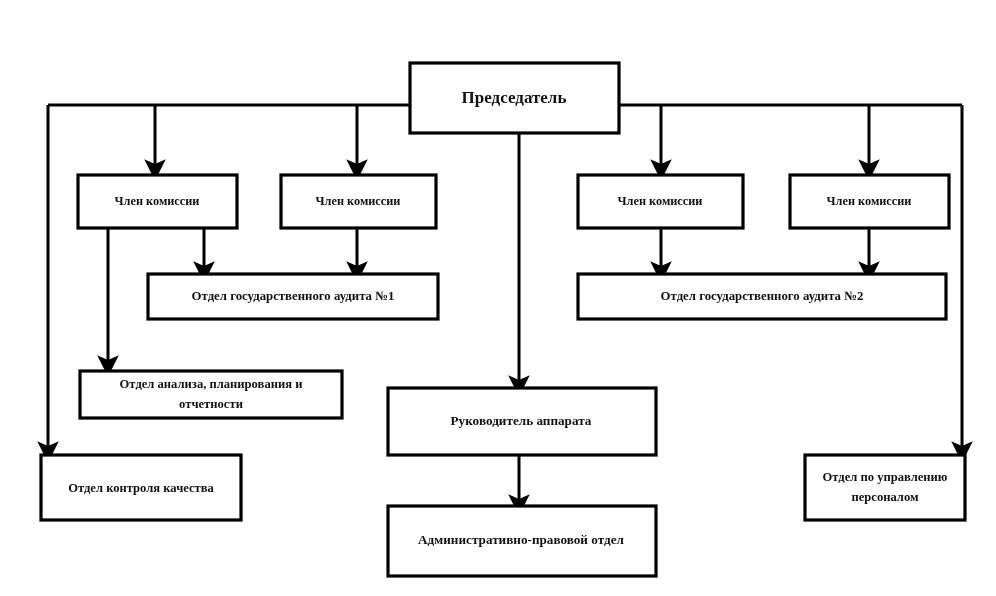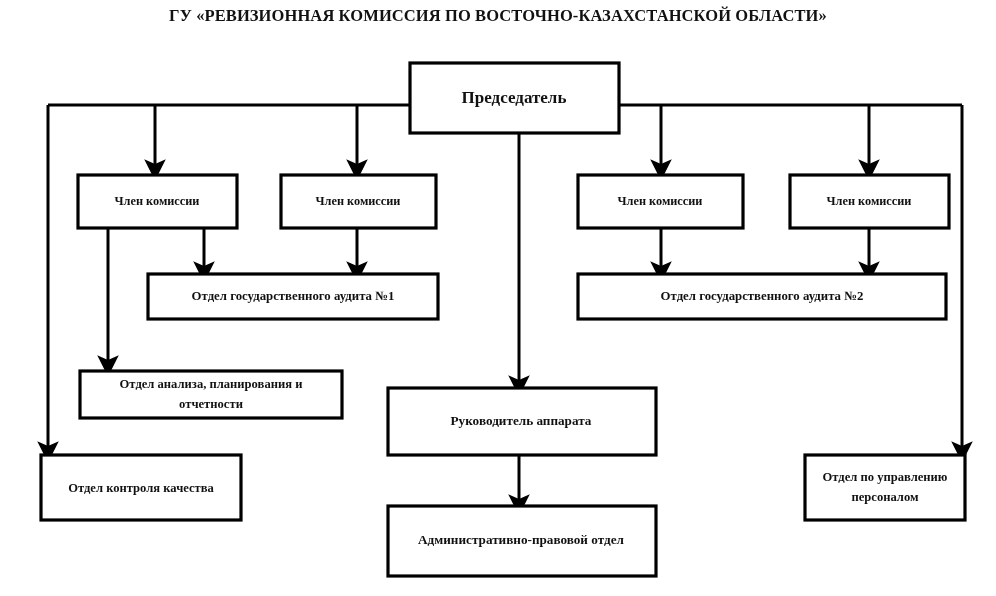--- a/index.html
+++ b/index.html
@@ -60,21 +60,20 @@
   .lbl-member { font-size: 12.3px; }
   .lbl-dept { font-size: 12.8px; }
   .lbl-dept2 { font-size: 12.6px; }
   .lbl-apparat { font-size: 13.2px; }
 </style>
 </head>
 <body>
 
 <div id="chart-root">
 
-  <div id="diagram-title">ГУ «РЕВИЗИОННАЯ КОМИССИЯ ПО ВОСТОЧНО-КАЗАХСТАНСКОЙ ОБЛАСТИ»</div>
 
   <svg id="org-svg" viewBox="0 0 996 596">
     <defs>
       <marker id="arrow" markerWidth="9" markerHeight="9" refX="4.2" refY="4.4" orient="auto" markerUnits="strokeWidth">
         <path d="M 0.6 0.8 L 7.8 4.4 L 0.6 8.0 L 2.2 4.4 Z" fill="#000000"></path>
       </marker>
     </defs>
 
     <g>
       <path class="conn-line" d="M 48 105 L 410 105"></path>

